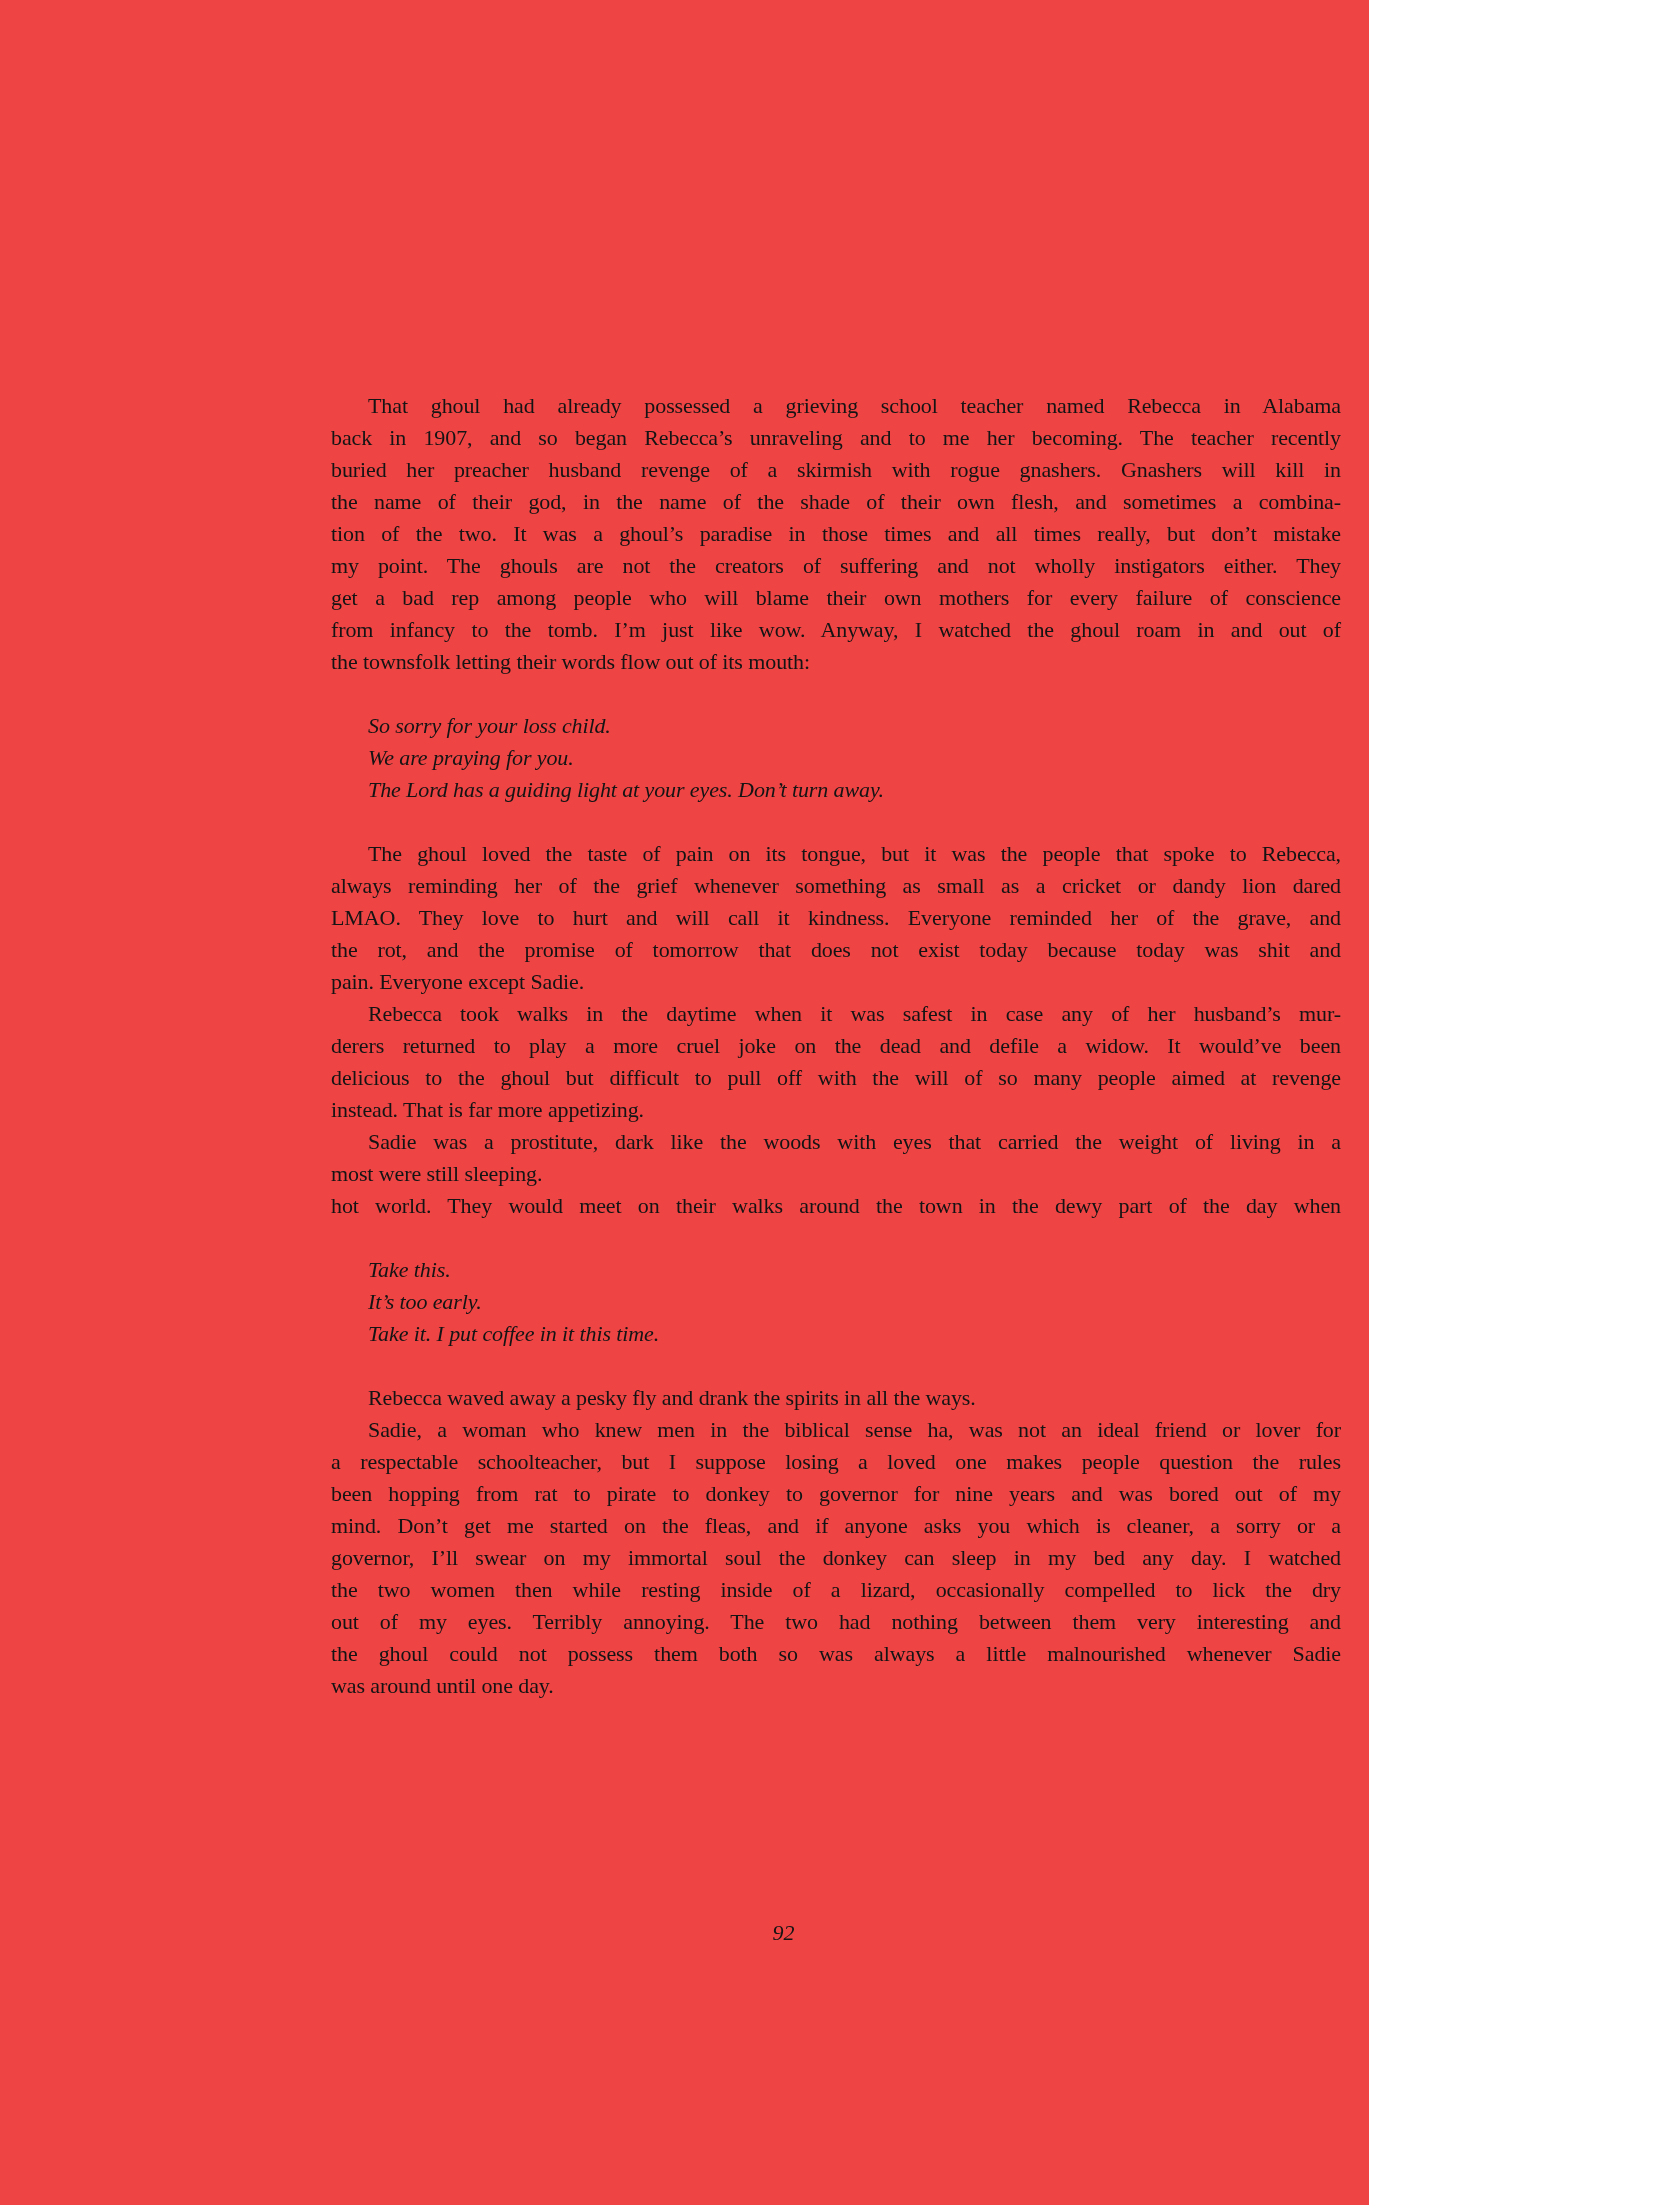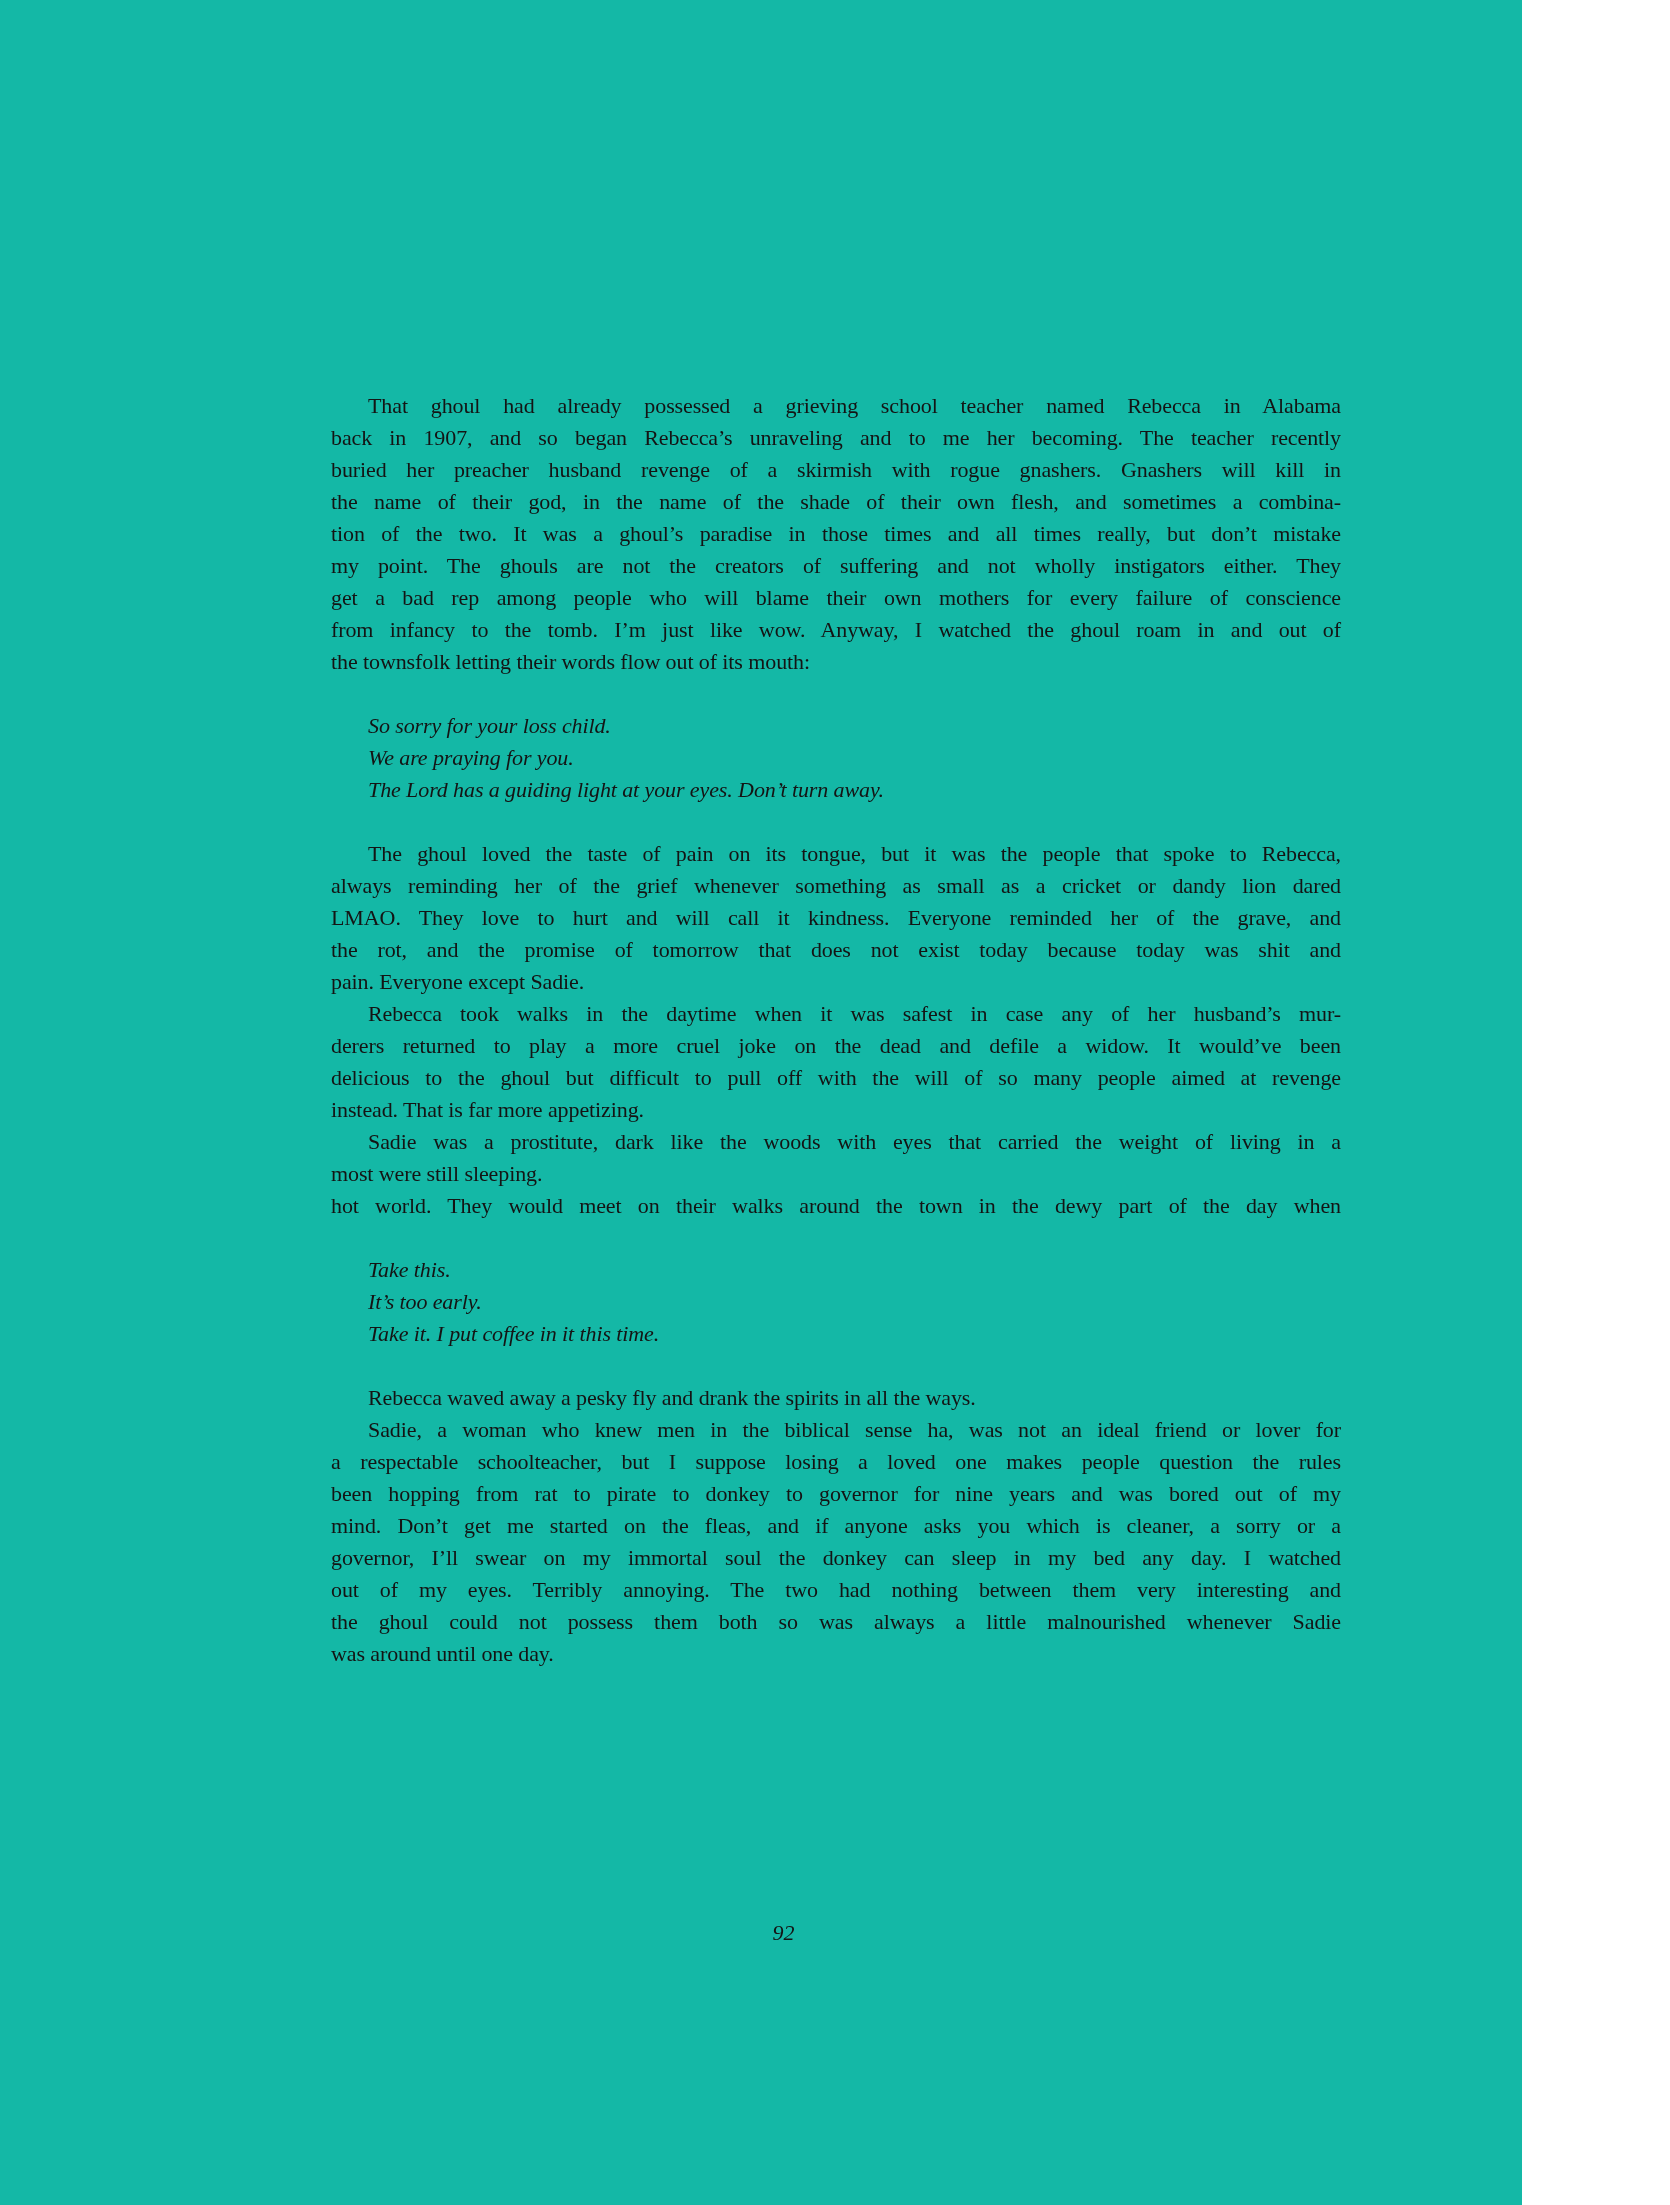--- a/index.html
+++ b/index.html
@@ -2,23 +2,23 @@
 <html style="font-size:11.8px"><head>
 <meta charset="utf-8">
 <style>
   html, body {
     margin: 0;
     padding: 0;
     background: #ffffff;
   }
   .page {
     position: relative;
-    width: 1522px;
+    width: 1369px;
     height: 2205px;
-    background: #14b8a6;
+    background: #ef4444;
     overflow: hidden;
   }
   .text-block {
     position: absolute;
     left: 331px;
     top: 390px;
     width: 1010px;
     font-family: "Liberation Serif", "DejaVu Serif", serif;
     font-size: 22px;
     line-height: 32px;
@@ -99,20 +99,21 @@
       </div>
       <div class="block para">
         <div class="ln first-line last-line">Rebecca waved away a pesky fly and drank the spirits in all the ways.</div>
       </div>
       <div class="block para">
         <div class="ln first-line">Sadie, a woman who knew men in the biblical sense ha, was not an ideal friend or lover for</div>
         <div class="ln">a respectable schoolteacher, but I suppose losing a loved one makes people question the rules</div>
         <div class="ln">been hopping from rat to pirate to donkey to governor for nine years and was bored out of my</div>
         <div class="ln">mind. Don’t get me started on the fleas, and if anyone asks you which is cleaner, a sorry or a</div>
         <div class="ln">governor, I’ll swear on my immortal soul the donkey can sleep in my bed any day. I watched</div>
+        <div class="ln">the two women then while resting inside of a lizard, occasionally compelled to lick the dry</div>
         <div class="ln">out of my eyes. Terribly annoying. The two had nothing between them very interesting and</div>
         <div class="ln">the ghoul could not possess them both so was always a little malnourished whenever Sadie</div>
         <div class="ln last-line">was around until one day.</div>
       </div>
     </main>
   <div class="page-number">92</div>
 </div>
 
 
 </body></html>

